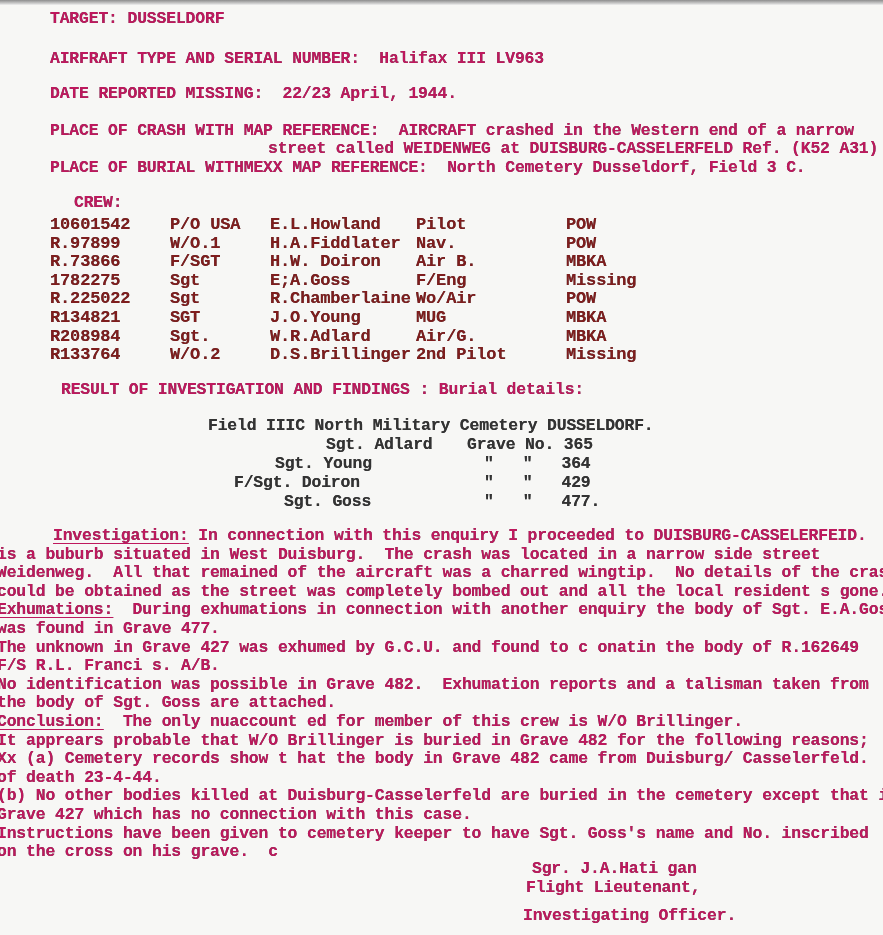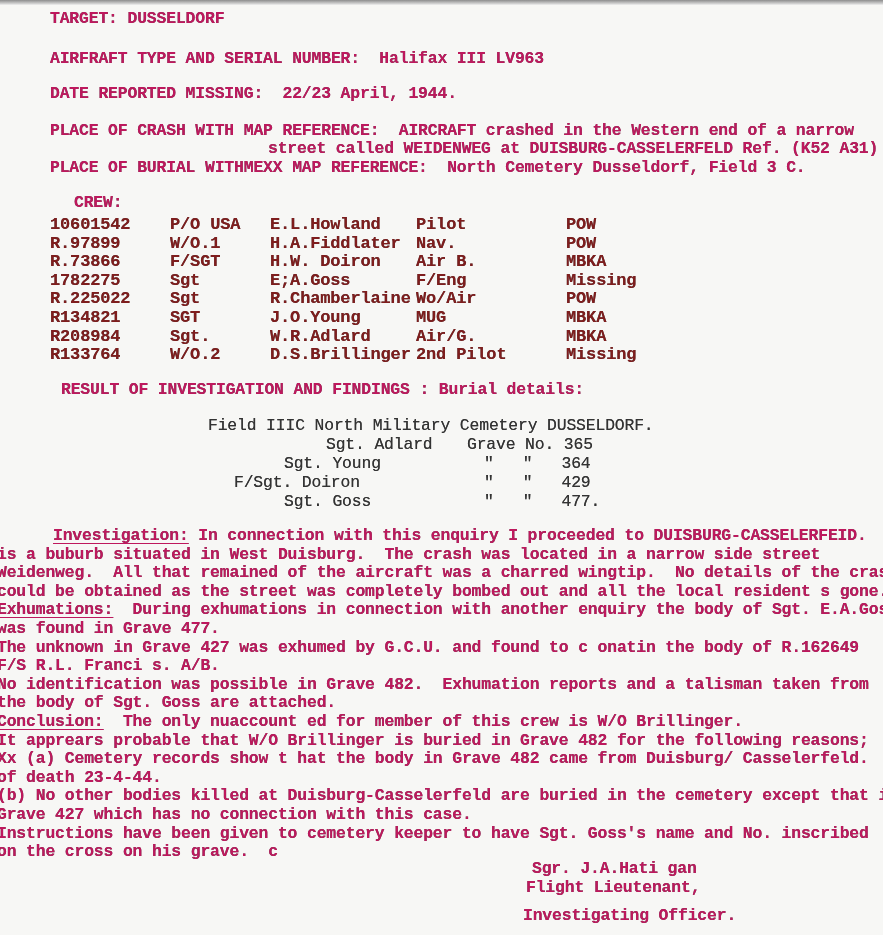--- a/index.html
+++ b/index.html
@@ -22,21 +22,21 @@
     .crew-table { position: absolute; left: 50px; top: 215px; }
     .crew-row { position: relative; height: 18.6px; }
     .crew-row span {
       position: absolute; top: 0; white-space: pre; font-size: 17px; line-height: 19px;
       font-weight: bold; color: #7f1d1d; text-shadow: 0 0 0.6px #555; letter-spacing: -0.15px;
     }
     .c-num { left: 0; } .c-rank { left: 120px; } .c-name { left: 220px; }
     .c-role { left: 366px; } .c-status { left: 516px; }
     .burial { position: absolute; left: 0; top: 0; }
     .b-row { position: absolute; white-space: pre; font-size: 16.4px; line-height: 19px;
-      font-weight: normal; color: #333; text-shadow: 0 0 0.6px #555; letter-spacing: -0.15px; }
+      font-weight: bold; color: #333; text-shadow: 0 0 0.6px #555; letter-spacing: -0.15px; }
     .u { text-decoration: underline; text-underline-offset: 3px; margin-top: 20px; }
     .para { position: absolute; left: -3px; top: 526px; width: 890px; }
     .para .line { position: relative; display: block; height: 18.6px; }
     .sig .line { position: absolute; }
   </style>
 </head>
 <body>
 
 <div class="topbar"></div>
 
@@ -108,21 +108,21 @@
       <span class="c-status">Missing</span>
     </div>
   </div>
 
   <div class="line" style="left:50px;top:380px;margin-left:11px;">RESULT OF INVESTIGATION AND FINDINGS : Burial details:</div>
 
   <div class="burial">
     <div class="b-row" style="left:208px;top:416px;">Field IIIC North Military Cemetery DUSSELDORF.</div>
     <div class="b-row" style="left:286px;top:435px;margin-left:40px;">Sgt. Adlard</div>
     <div class="b-row" style="left:467px;top:435px;">Grave No. 365</div>
-    <div class="b-row" style="left:284px;top:454px;">Sgt. Young</div>
+    <div class="b-row" style="left:275px;top:454px;">Sgt. Young</div>
     <div class="b-row" style="left:484px;top:454px;">"   "   364</div>
     <div class="b-row" style="left:234px;top:473px;">F/Sgt. Doiron</div>
     <div class="b-row" style="left:484px;top:473px;">"   "   429</div>
     <div class="b-row" style="left:284px;top:492px;">Sgt. Goss</div>
     <div class="b-row" style="left:484px;top:492px;">"   "   477.</div>
   </div>
 
   <div class="para">
     <div class="line"><span style="padding-left:56px;"></span><span class="u">Investigation:</span><span> In connection with this enquiry I proceeded to DUISBURG-CASSELERFEID.  It</span></div>
     <div class="line">is a buburb situated in West Duisburg.  The crash was located in a narrow side street</div>

